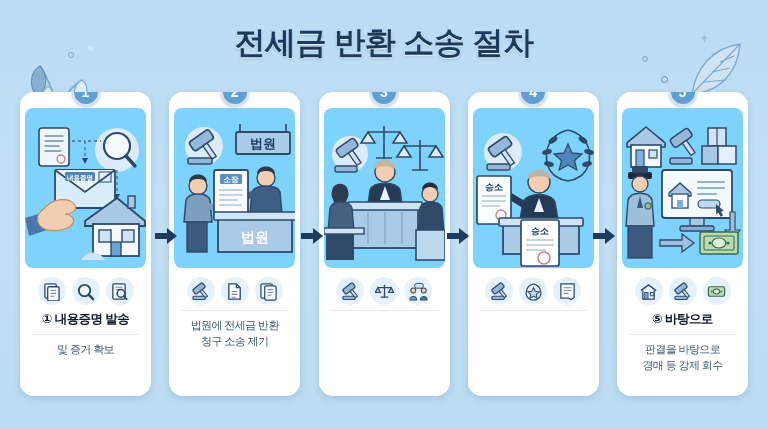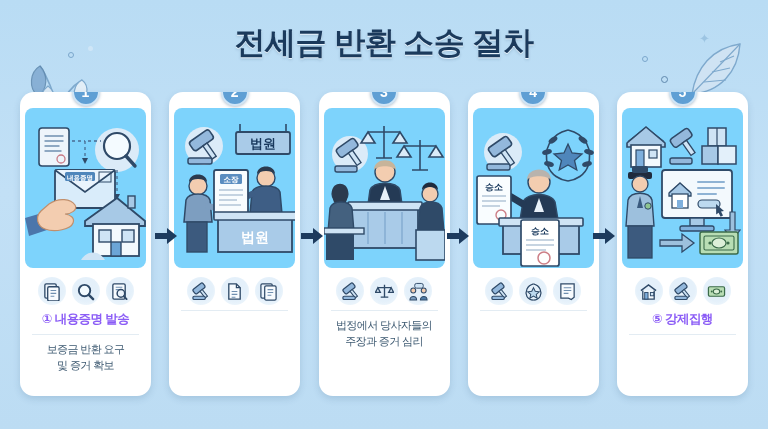--- a/index.html
+++ b/index.html
@@ -80,21 +80,21 @@
     width: 28px; height: 28px; border-radius: 50%;
     background: radial-gradient(circle at 50% 45%, #e4f0fa 55%, #f5fafd 100%);
     display: flex; align-items: center; justify-content: center;
   }
   .ico svg { width: 19px; height: 19px; display: block; }
 
   
   .head {
     padding: 1px 4px 6px 4px;
     text-align: center;
-    font-size: 12.5px; font-weight: bold; color: #8b5cf6;
+    font-size: 12.5px; font-weight: bold; color: #0f172a;
     letter-spacing: -0.6px;
     white-space: nowrap;
   }
   .divider { height: 1px; background: #e3ecf3; margin: 0 12px; }
 
   
   .desc {
     padding: 7px 6px 0 6px;
     text-align: center;
     font-size: 11px; color: #3c5870; line-height: 1.45;
@@ -249,21 +249,20 @@
                 <path d="M6 8h5"></path>
               </g>
               <circle cx="11.5" cy="12" r="4" fill="#eaf3fb" stroke="#2f4a68" stroke-width="1.6"></circle>
               <path d="M14.5 15 L17.5 18" stroke="#2f4a68" stroke-width="2" stroke-linecap="round"></path>
             </svg>
         </span>
       </div>
       <div class="head">① 내용증명 발송</div>
       <div class="divider"></div>
       <div class="desc">
-        <span>보증금 반환 요구</span>
         <span>및 증거 확보</span>
       </div>
     </div>
 
     <div class="card">
       <div class="badge">2</div>
       <div class="illus">
         <svg viewBox="0 0 121 160">
           <circle cx="30" cy="38" r="19" fill="#dbebf8"></circle>
 
@@ -334,20 +333,24 @@
               <rect x="6" y="4" width="12" height="15" rx="1.5" fill="#f7fbfe" stroke="#2f4a68" stroke-width="1.3"></rect>
               <g stroke="#6f8fb0" stroke-width="1.2">
                 <path d="M9 8h6"></path>
                 <path d="M9 11h6"></path>
                 <path d="M9 14h4"></path>
               </g>
             </svg>
         </span>
       </div>
       <div class="divider"></div>
+      <div class="desc">
+        <span>법원에 전세금 반환</span>
+        <span>청구 소송 제기</span>
+      </div>
     </div>
 
     <div class="card">
       <div class="badge">3</div>
       <div class="illus">
         <svg viewBox="0 0 121 160">
           <circle cx="26" cy="46" r="18" fill="#dbebf8"></circle>
 
           <g transform="rotate(-35 26 44)">
             <rect x="15" y="34" width="22" height="10" rx="3" fill="#93b8dc" stroke="#2f4a68" stroke-width="1.5"></rect>
@@ -421,24 +424,20 @@
           <svg viewBox="0 0 20 20">
               <rect x="6" y="1.5" width="9" height="5" rx="2" fill="#cfe4f5" stroke="#2f4a68" stroke-width="1"></rect>
               <circle cx="4.5" cy="9" r="2.6" fill="#f3cdb0" stroke="#2f4a68" stroke-width="1.1"></circle>
               <path d="M1 19 c0 -5 7 -5 7 0z" fill="#7d9ec0" stroke="#2f4a68" stroke-width="1.1"></path>
               <circle cx="15.5" cy="9" r="2.6" fill="#f3cdb0" stroke="#2f4a68" stroke-width="1.1"></circle>
               <path d="M12 19 c0 -5 7 -5 7 0z" fill="#4f7ca8" stroke="#2f4a68" stroke-width="1.1"></path>
             </svg>
         </span>
       </div>
       <div class="divider"></div>
-      <div class="desc">
-        <span>법정에서 당사자들의</span>
-        <span>주장과 증거 심리</span>
-      </div>
     </div>
 
     <div class="card">
       <div class="badge">4</div>
       <div class="illus">
         <svg viewBox="0 0 121 160">
           <circle cx="30" cy="44" r="19" fill="#dbebf8"></circle>
 
           <g transform="rotate(-35 30 42)">
             <rect x="18" y="32" width="23" height="11" rx="3" fill="#93b8dc" stroke="#2f4a68" stroke-width="1.6"></rect>
@@ -598,18 +597,22 @@
         </span>
         <span class="ico">
           <svg viewBox="0 0 20 20">
               <rect x="1.5" y="5" width="17" height="10" rx="1.5" fill="#b8ddb4" stroke="#3b6b4a" stroke-width="1.3"></rect>
               <ellipse cx="10" cy="10" rx="3.4" ry="2.6" fill="#dcefd8" stroke="#3b6b4a" stroke-width="1.1"></ellipse>
               <circle cx="5" cy="10" r="1" fill="#3b6b4a"></circle>
               <circle cx="15" cy="10" r="1" fill="#3b6b4a"></circle>
             </svg>
         </span>
       </div>
-      <div class="head">⑤ 강제집행</div>
+      <div class="head">⑤ 바탕으로</div>
       <div class="divider"></div>
+      <div class="desc">
+        <span>판결을 바탕으로</span>
+        <span>경매 등 강제 회수</span>
+      </div>
     </div>
 
   </div>
 </div>
 
 </body></html>

